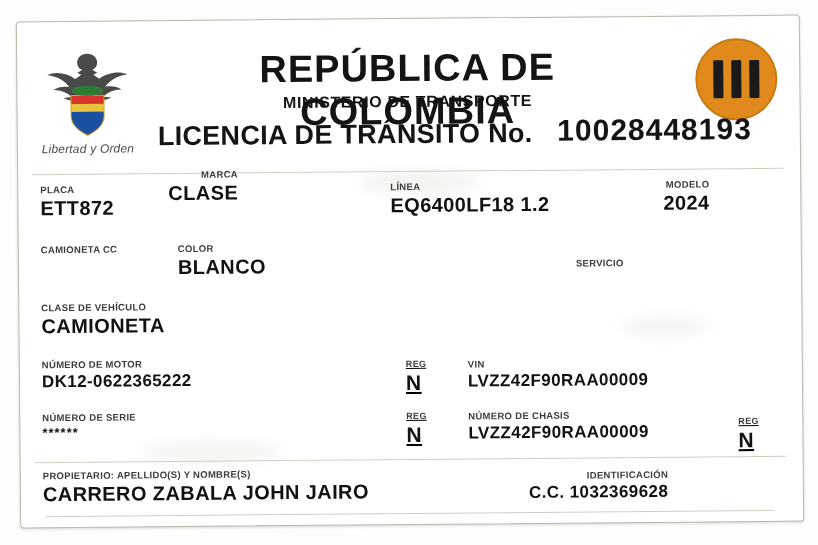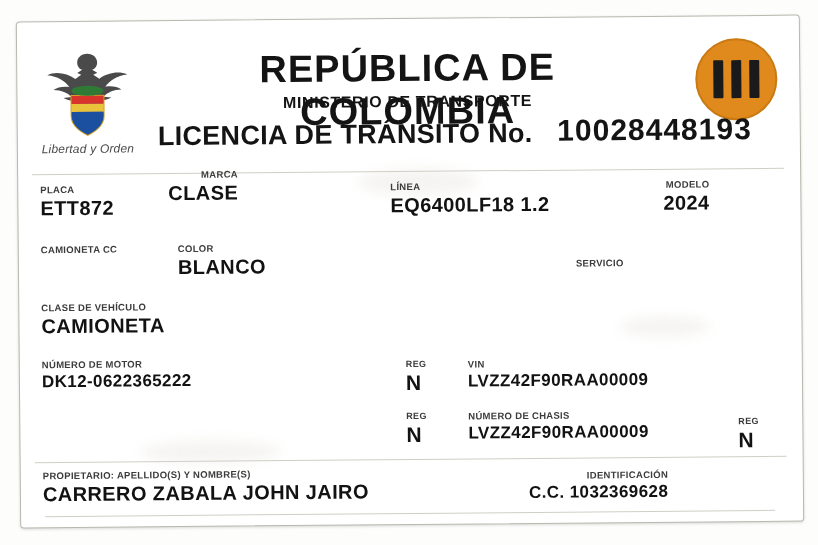--- a/index.html
+++ b/index.html
@@ -168,21 +168,21 @@
   .fvalue {
     font-size: 20px;
     font-weight: bold;
     color: #121212;
     letter-spacing: .4px;
     white-space: nowrap;
   }
   .fvalue.sm { font-size: 17px; }
   .fvalue.dots { font-size: 13px; letter-spacing: 1px; }
 
-  .reg-box { position: absolute; }
+  .reg-box { position: absolute; text-decoration: underline; }
   .reg-box .flabel { font-size: 9px; }
   .reg-box .fvalue { font-size: 21px; }
 </style>
 </head>
 <body>
 
 <div class="page">
   <div class="card">
     <div class="card-inner">
 
@@ -263,20 +263,24 @@
       </div>
       <div class="reg-box" style="left:386px; top:340px;">
         <div class="flabel">REG</div>
         <div class="fvalue">N</div>
       </div>
       <div class="field" style="left:448px; top:340px;">
         <div class="flabel">VIN</div>
         <div class="fvalue sm">LVZZ42F90RAA00009</div>
       </div>
 
+      <div class="field" style="left:22px; top:390px;">
+        <div class="flabel">NÚMERO DE SERIE</div>
+        <div class="fvalue dots">******</div>
+      </div>
       <div class="reg-box" style="left:386px; top:392px;">
         <div class="flabel">REG</div>
         <div class="fvalue">N</div>
       </div>
       <div class="field" style="left:448px; top:392px;">
         <div class="flabel">NÚMERO DE CHASIS</div>
         <div class="fvalue sm">LVZZ42F90RAA00009</div>
       </div>
       <div class="reg-box" style="left:718px; top:400px;">
         <div class="flabel">REG</div>

